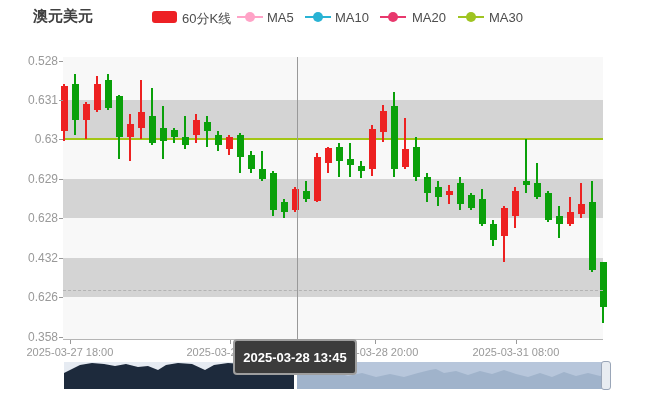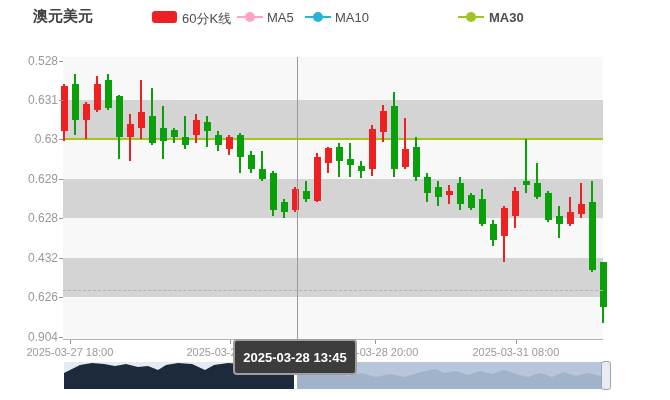--- a/index.html
+++ b/index.html
@@ -56,21 +56,26 @@
       <div class="lg-item" style="left: 237px; width: 90px;">
         <span class="lg-line" style="left:0;background:#ffa3c7"></span>
         <span class="lg-dot" style="left:8px;background:#ffa3c7"></span>
         <span class="lg-label" style="left:30px">MA5</span>
       </div>
       <div class="lg-item" style="left: 305px; width: 90px;">
         <span class="lg-line" style="left:0;background:#29b3d4"></span>
         <span class="lg-dot" style="left:8px;background:#29b3d4"></span>
         <span class="lg-label" style="left:30px">MA10</span>
       </div>
-      <div class="lg-item" style="left: 458px; width: 91px; font-weight: bold;">
+      <div class="lg-item" style="left: 380px; width: 92px;">
+        <span class="lg-line" style="left:0;background:#e8386d"></span>
+        <span class="lg-dot" style="left:8px;background:#e8386d"></span>
+        <span class="lg-label" style="left:32px">MA20</span>
+      </div>
+      <div class="lg-item" style="left: 458px; width: 91px;">
         <span class="lg-line" style="left:0;background:#9fc421"></span>
         <span class="lg-dot" style="left:8px;background:#9fc421"></span>
         <span class="lg-label" style="left:31px">MA30</span>
       </div>
     </div>
 
   <div id="plot">
       <div class="band" style="top: 42.9429px; height: 39.4429px;"></div>
       <div class="band" style="top: 121.829px; height: 39.4429px;"></div>
       <div class="band" style="top: 200.714px; height: 39.4429px;"></div>
@@ -186,21 +191,21 @@
       <div class="ylab" style="left: 3px; top: 132.386px;">0.63</div>
       <div class="ytick" style="left: 59px; top: 139.386px;"></div>
       <div class="ylab" style="left: 3px; top: 171.829px;">0.629</div>
       <div class="ytick" style="left: 59px; top: 178.829px;"></div>
       <div class="ylab" style="left: 3px; top: 211.271px; text-align: right;">0.628</div>
       <div class="ytick" style="left: 59px; top: 218.271px;"></div>
       <div class="ylab" style="left: 3px; top: 250.714px;">0.432</div>
       <div class="ytick" style="left: 59px; top: 257.714px;"></div>
       <div class="ylab" style="left: 3px; top: 290.157px;">0.626</div>
       <div class="ytick" style="left: 59px; top: 297.157px;"></div>
-      <div class="ylab" style="left: 3px; top: 329.6px;">0.904</div>
+      <div class="ylab" style="left: 3px; top: 329.6px;">0.358</div>
       <div class="ytick" style="left: 59px; top: 336.6px;"></div>
       <div class="xlab" style="left: 26.5px;">2025-03-27 18:00</div>
       <div class="xtick" style="left: 70px;"></div>
       <div class="xlab" style="left: 186.5px;">2025-03-28 06:00</div>
       <div class="xtick" style="left: 230px;"></div>
       <div class="xlab" style="left: 331.5px;">2025-03-28 20:00</div>
       <div class="xtick" style="left: 375px;"></div>
       <div class="xlab" style="left: 472.5px;">2025-03-31 08:00</div>
       <div class="xtick" style="left: 516px;"></div>
     </div>

